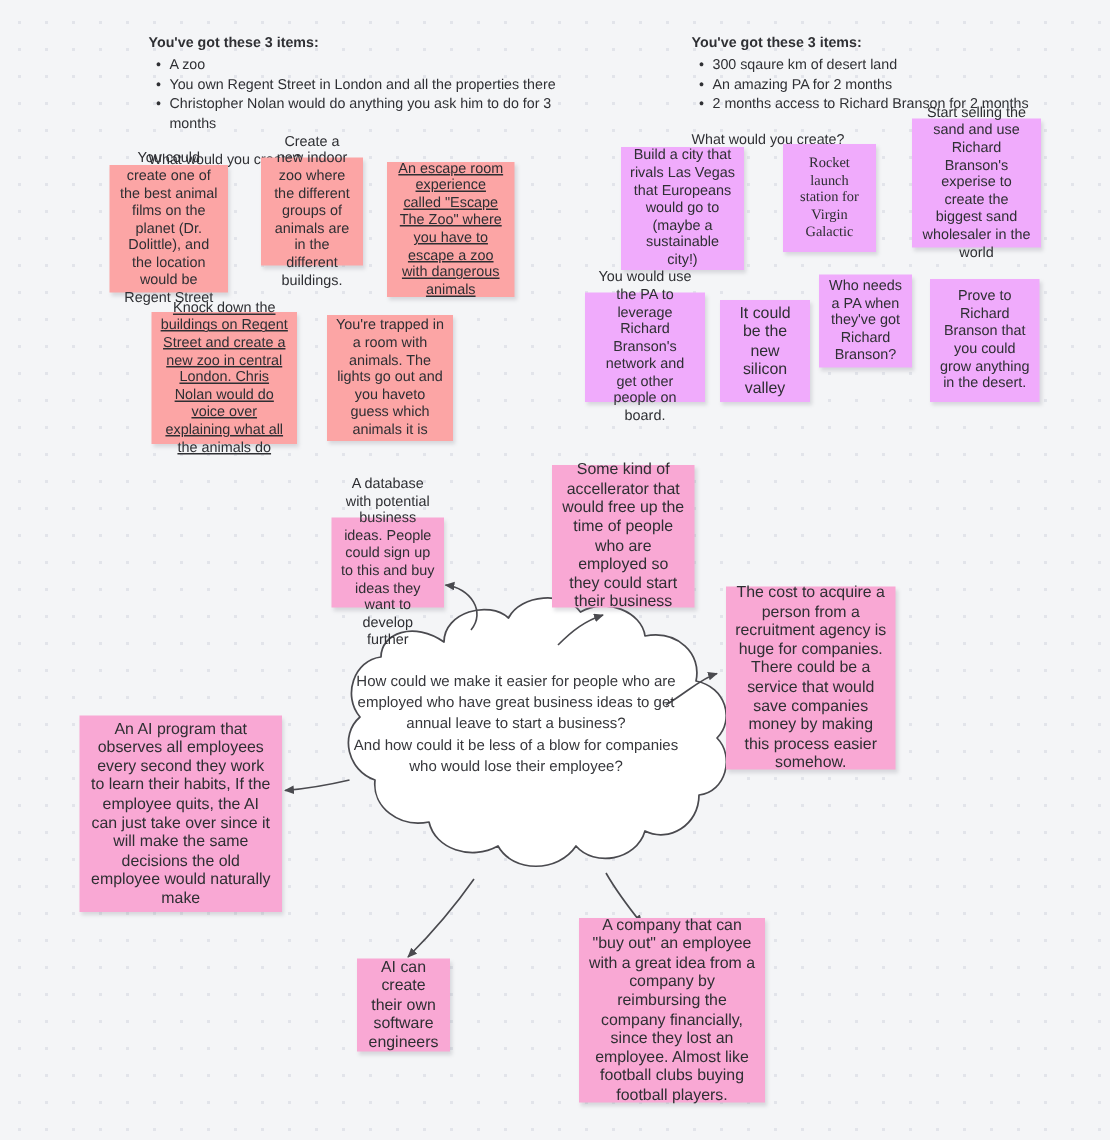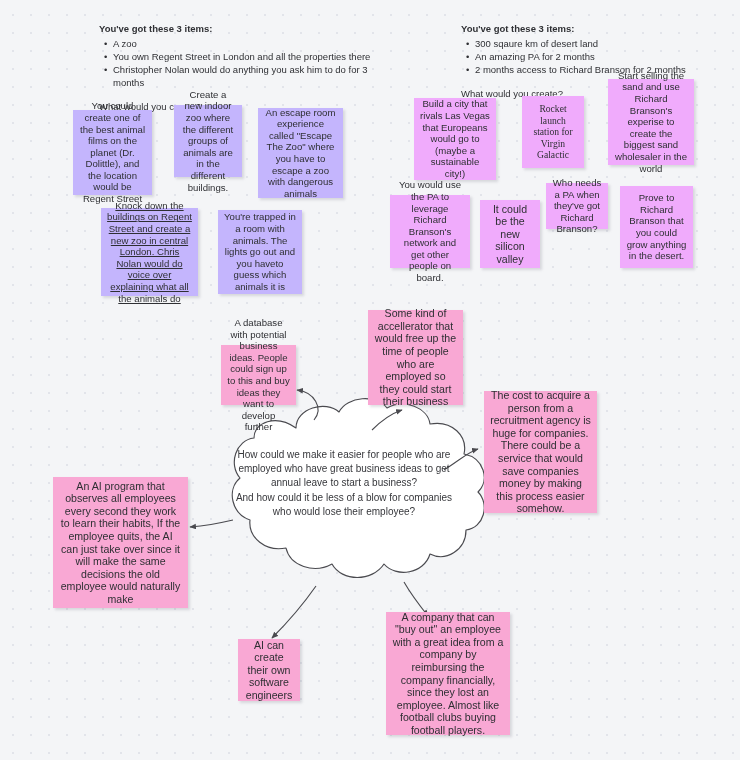--- a/index.html
+++ b/index.html
@@ -62,21 +62,21 @@
     text-align: center;
     font-size: 9.6px;
     line-height: 11.6px;
     color: #2e2f33;
     display: flex;
     align-items: center;
     justify-content: center;
     padding: 5px 6px;
     box-shadow: 1.5px 2px 2.5px rgba(110,110,125,0.22);
   }
-  .note.purple  { background: #c4b5fd; }
+  .note.purple  { background: #fca5a5; }
   .note.blue    { background: #f0abfc; }
   .note.salmon  { background: #f9a8d4; }
   .note span { display: block; width: 100%; }
 
   .note.big { font-size: 10.6px; line-height: 12.6px; }
 
   #cloud-text {
     position: absolute;
     left: 233px;
     top: 448px;
@@ -150,21 +150,21 @@
     </ul>
     <span class="hdr-q">What would you create?</span>
   </div>
 
   <div class="note purple" style="left:73px; top:110px; width:79px; height:85px;">
     <span>You could create one of the best animal films on the planet (Dr. Dolittle), and the location would be Regent Street</span>
   </div>
   <div class="note purple" style="left:174px; top:105px; width:68px; height:72px;">
     <span>Create a new indoor zoo where the different groups of animals are in the different buildings.</span>
   </div>
-  <div class="note purple" style="left:258px; top:108px; width:85px; height:90px;">
+  <div class="note purple" style="left:258px; top:108px; width:85px; height:90px;text-decoration:underline;">
     <span>An escape room experience called "Escape The Zoo" where you have to escape a zoo with dangerous animals</span>
   </div>
   <div class="note purple" style="left:101px; top:208px; width:97px; height:88px;text-decoration:underline;">
     <span>Knock down the buildings on Regent Street and create a new zoo in central London. Chris Nolan would do voice over explaining what all the animals do</span>
   </div>
   <div class="note purple" style="left:218px; top:210px; width:84px; height:84px;">
     <span>You're trapped in a room with animals. The lights go out and you haveto guess which animals it is</span>
   </div>
 
   <div class="note blue" style="left:414px; top:98px; width:82px; height:82px;">
@@ -175,21 +175,21 @@
   </div>
   <div class="note blue" style="left:608px; top:79px; width:86px; height:86px;">
     <span>Start selling the sand and use Richard Branson's experise to create the biggest sand wholesaler in the world</span>
   </div>
   <div class="note blue" style="left:390px; top:195px; width:80px; height:73px;">
     <span>You would use the PA to leverage Richard Branson's network and get other people on board.</span>
   </div>
   <div class="note blue big" style="left:480px; top:200px; width:60px; height:68px;">
     <span>It could be the new silicon valley</span>
   </div>
-  <div class="note blue" style="left:546px; top:183px; width:62px; height:46px;">
+  <div class="note blue" style="left:546px; top:183px; width:62px; height:62px;">
     <span>Who needs a PA when they've got Richard Branson?</span>
   </div>
   <div class="note blue" style="left:620px; top:186px; width:73px; height:82px;">
     <span>Prove to Richard Branson that you could grow anything in the desert.</span>
   </div>
 
   <div class="note salmon" style="left:221px; top:345px; width:75px; height:60px;">
     <span>A database with potential business ideas. People could sign up to this and buy ideas they want to develop further</span>
   </div>
   <div class="note salmon big" style="left:368px; top:310px; width:95px; height:95px;">

